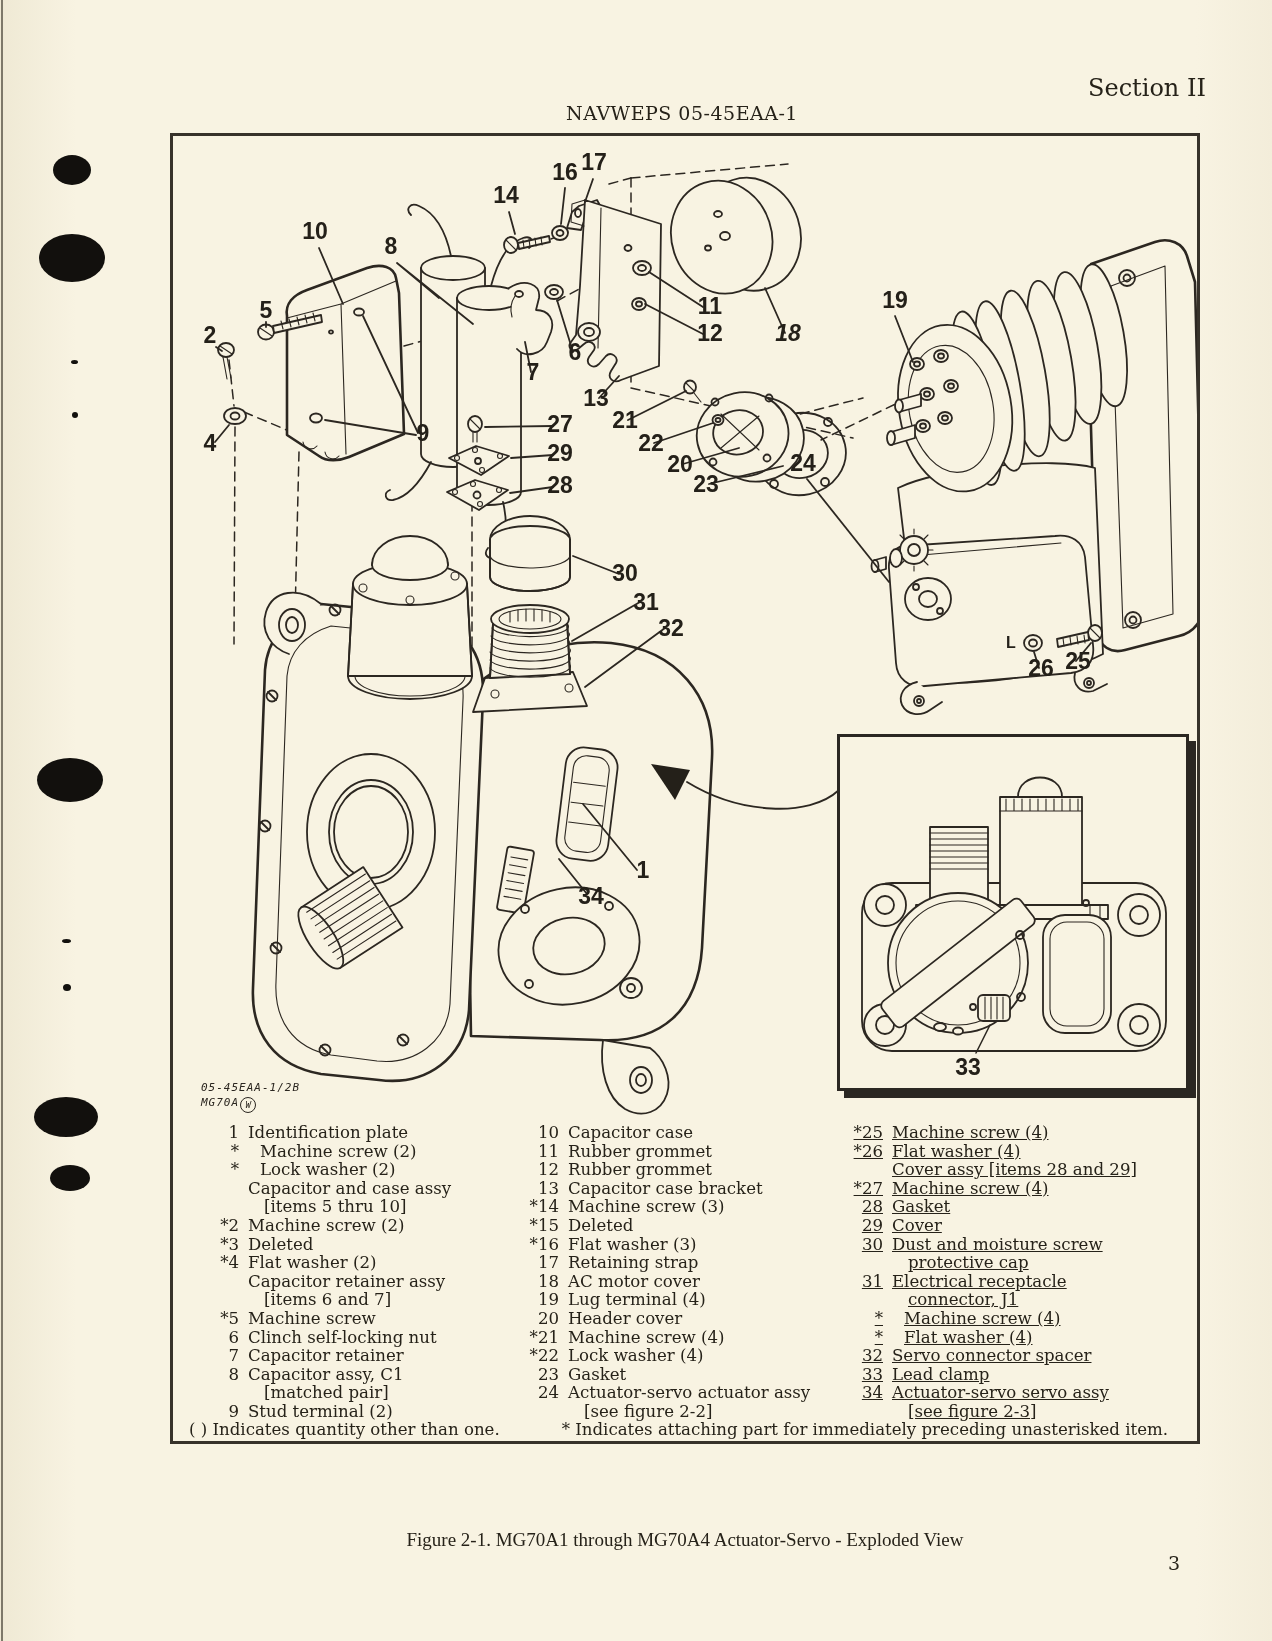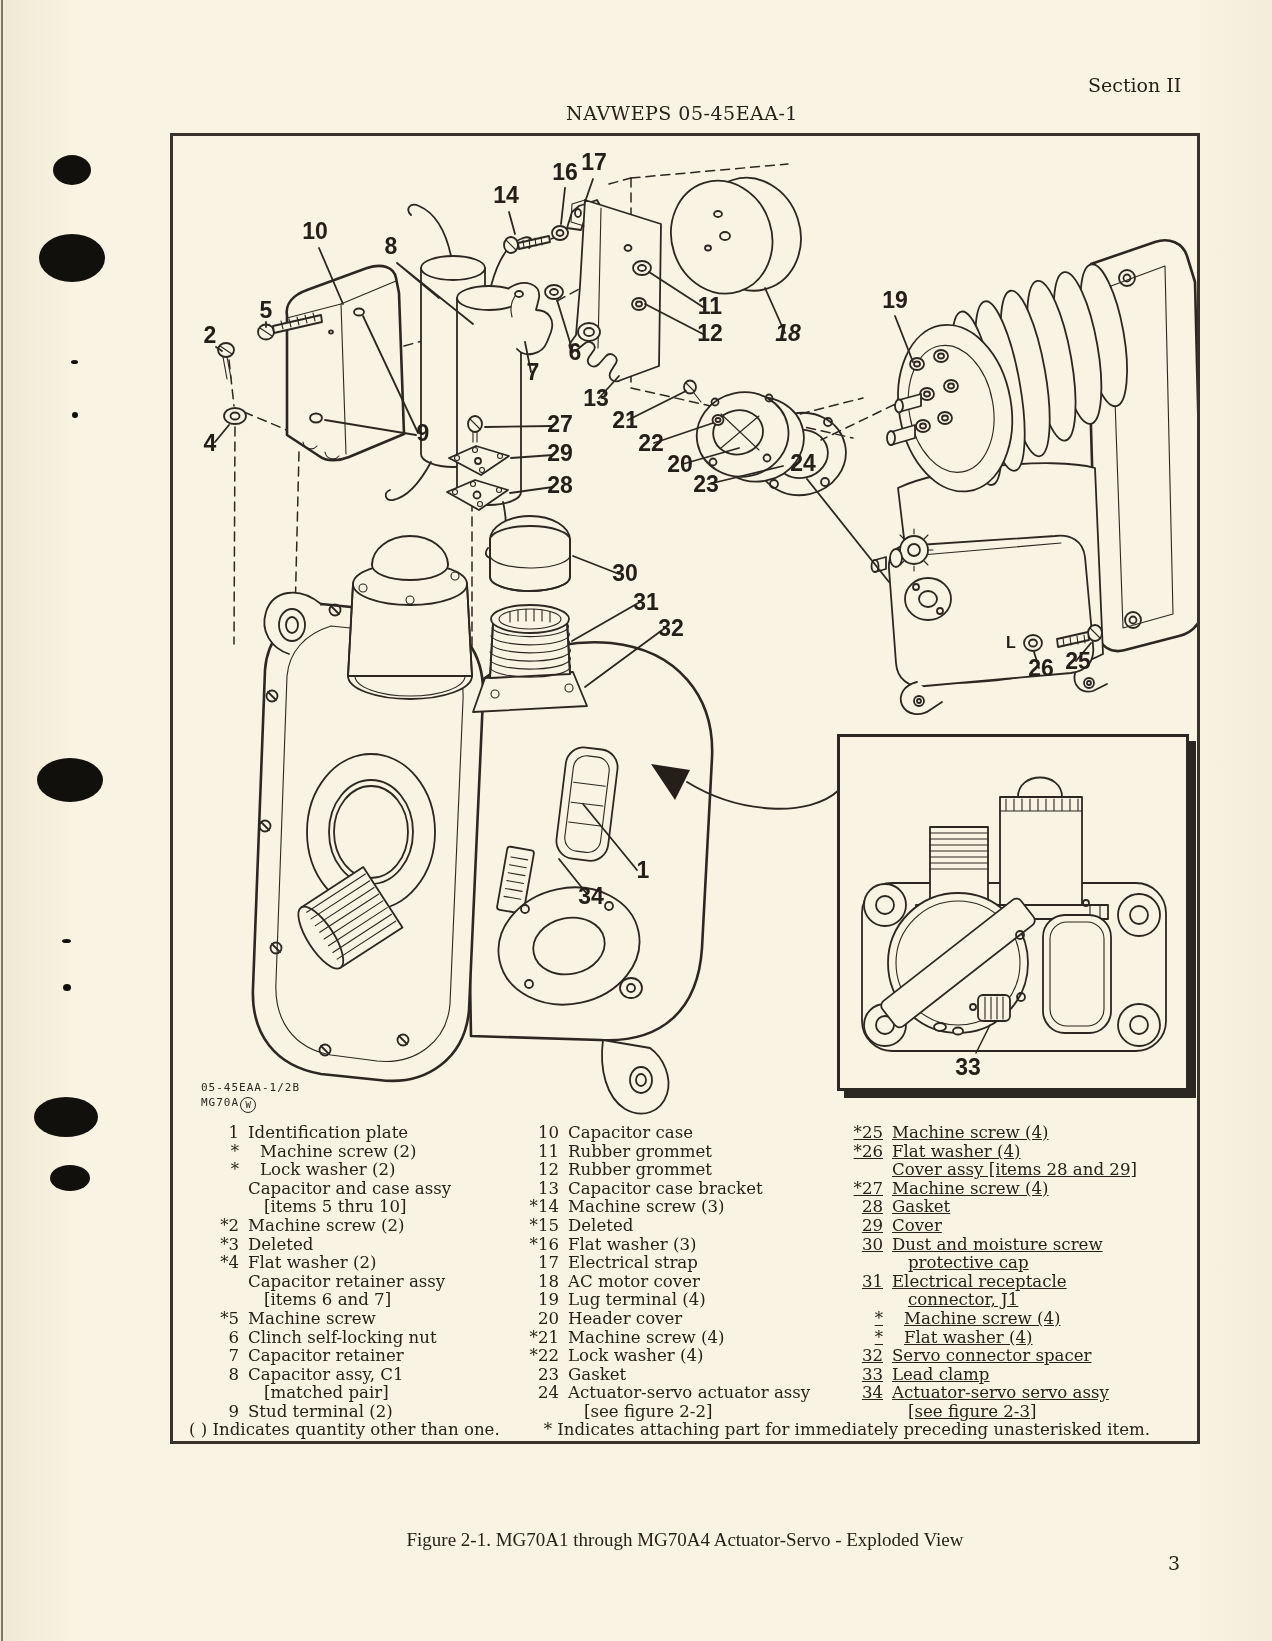--- a/index.html
+++ b/index.html
@@ -6,21 +6,21 @@
   body{
     width:1272px;height:1641px;
     background:linear-gradient(90deg,#efe9d4 0%,#f8f3e2 6%,#f8f3e2 94%,#f3edda 100%);
     font-family:"DejaVu Serif","Liberation Serif",serif;
     color:#262219;position:relative;overflow:hidden;
   }
   .page{position:absolute;inset:0;}
   .scan-edge{position:absolute;left:1px;top:0;bottom:0;width:2px;background:#7d7869;}
   .bmark{position:absolute;background:#12100d;border-radius:50%;}
   .doc-number{position:absolute;left:566px;top:74px;font-size:19px;letter-spacing:.5px;margin-top:28px;}
-  .section-label{position:absolute;left:1088px;top:74px;font-size:19px;}
+  .section-label{position:absolute;left:1088px;top:74px;font-size:24px;}
   .figure-box{
     position:absolute;left:170px;top:133px;width:1030px;height:1311px;
     border:3px solid #37322a;box-sizing:border-box;margin:0;background:transparent;
   }
   .figure-box svg.diagram{position:absolute;left:0;top:0;}
   
   .diagram path,.diagram ellipse,.diagram circle,.diagram rect,.diagram line,
   .inset-svg path,.inset-svg ellipse,.inset-svg circle,.inset-svg rect,.inset-svg line{
     stroke:#2c2721;fill:none;stroke-width:1.8;stroke-linecap:round;stroke-linejoin:round;
   }
@@ -32,33 +32,33 @@
   .solidink{fill:#242019 !important;stroke:none !important;}
   .callout{font:bold 23px "Liberation Sans",sans-serif;fill:#242019;stroke:none;text-anchor:middle;}
   .callout.small{font-size:16px;}
   .callout.italic{font-style:italic;}
   .inset-box{
     position:absolute;left:664px;top:598px;width:352px;height:357px;
     border:3px solid #2b2722;box-sizing:border-box;background:#f8f3e2;
     box-shadow:7px 7px 0 0 #2b2722;
   }
   .ref-code{position:absolute;left:28px;top:944px;font-family:"DejaVu Sans Mono","Liberation Mono",monospace;
-    font-size:11px;letter-spacing:1px;line-height:15px;color:#2b2620;}
+    font-size:11px;letter-spacing:1px;line-height:15px;color:#2b2620;font-style:italic;}
   .circled{display:inline-block;width:14px;height:14px;border:1.2px solid #2b2620;border-radius:50%;
     font-size:9px;line-height:14px;text-align:center;letter-spacing:0;vertical-align:-2px;margin-left:1px;}
   .parts{position:absolute;left:0;top:988px;right:0;font-size:16.6px;line-height:18.6px;}
   .parts-col{position:absolute;top:0;}
   .col1{left:18px;width:315px;}
   .col2{left:338px;width:320px;}
   .col3{left:662px;width:360px;text-decoration:underline;}
   .prow{display:flex;white-space:nowrap;}
   .pnum{flex:none;width:48px;text-align:right;padding-right:9px;}
   .pnum.star-only{padding-right:21px;}
   .pdesc.indent{padding-left:16px;}
-  .footnote{position:absolute;left:16px;right:10px;top:1284px;font-size:16.6px;display:flex;gap:44px;white-space:nowrap;}
+  .footnote{position:absolute;left:16px;right:10px;top:1284px;font-size:16.6px;display:flex;gap:62px;white-space:nowrap;}
   .caption{position:absolute;left:170px;top:1529px;width:1030px;text-align:center;font-size:19px;font-family:Liberation Serif, serif;}
   .page-number{position:absolute;left:1140px;top:1552px;width:40px;text-align:right;font-size:19px;}
 </style>
 </head>
 <body>
 
 <div class="page">
   <div class="scan-edge"></div>
 
   <div class="bmark" style="left:53px;top:155px;width:38px;height:30px;"></div>
@@ -600,21 +600,21 @@
           <div class="prow">
             <span class="pnum">*15</span>
             <span class="pdesc">Deleted</span>
           </div>
           <div class="prow">
             <span class="pnum">*16</span>
             <span class="pdesc">Flat washer (3)</span>
           </div>
           <div class="prow">
             <span class="pnum">17</span>
-            <span class="pdesc">Electrical strap</span>
+            <span class="pdesc">Retaining strap</span>
           </div>
           <div class="prow">
             <span class="pnum">18</span>
             <span class="pdesc">AC motor cover</span>
           </div>
           <div class="prow">
             <span class="pnum">19</span>
             <span class="pdesc">Lug terminal (4)</span>
           </div>
           <div class="prow">

